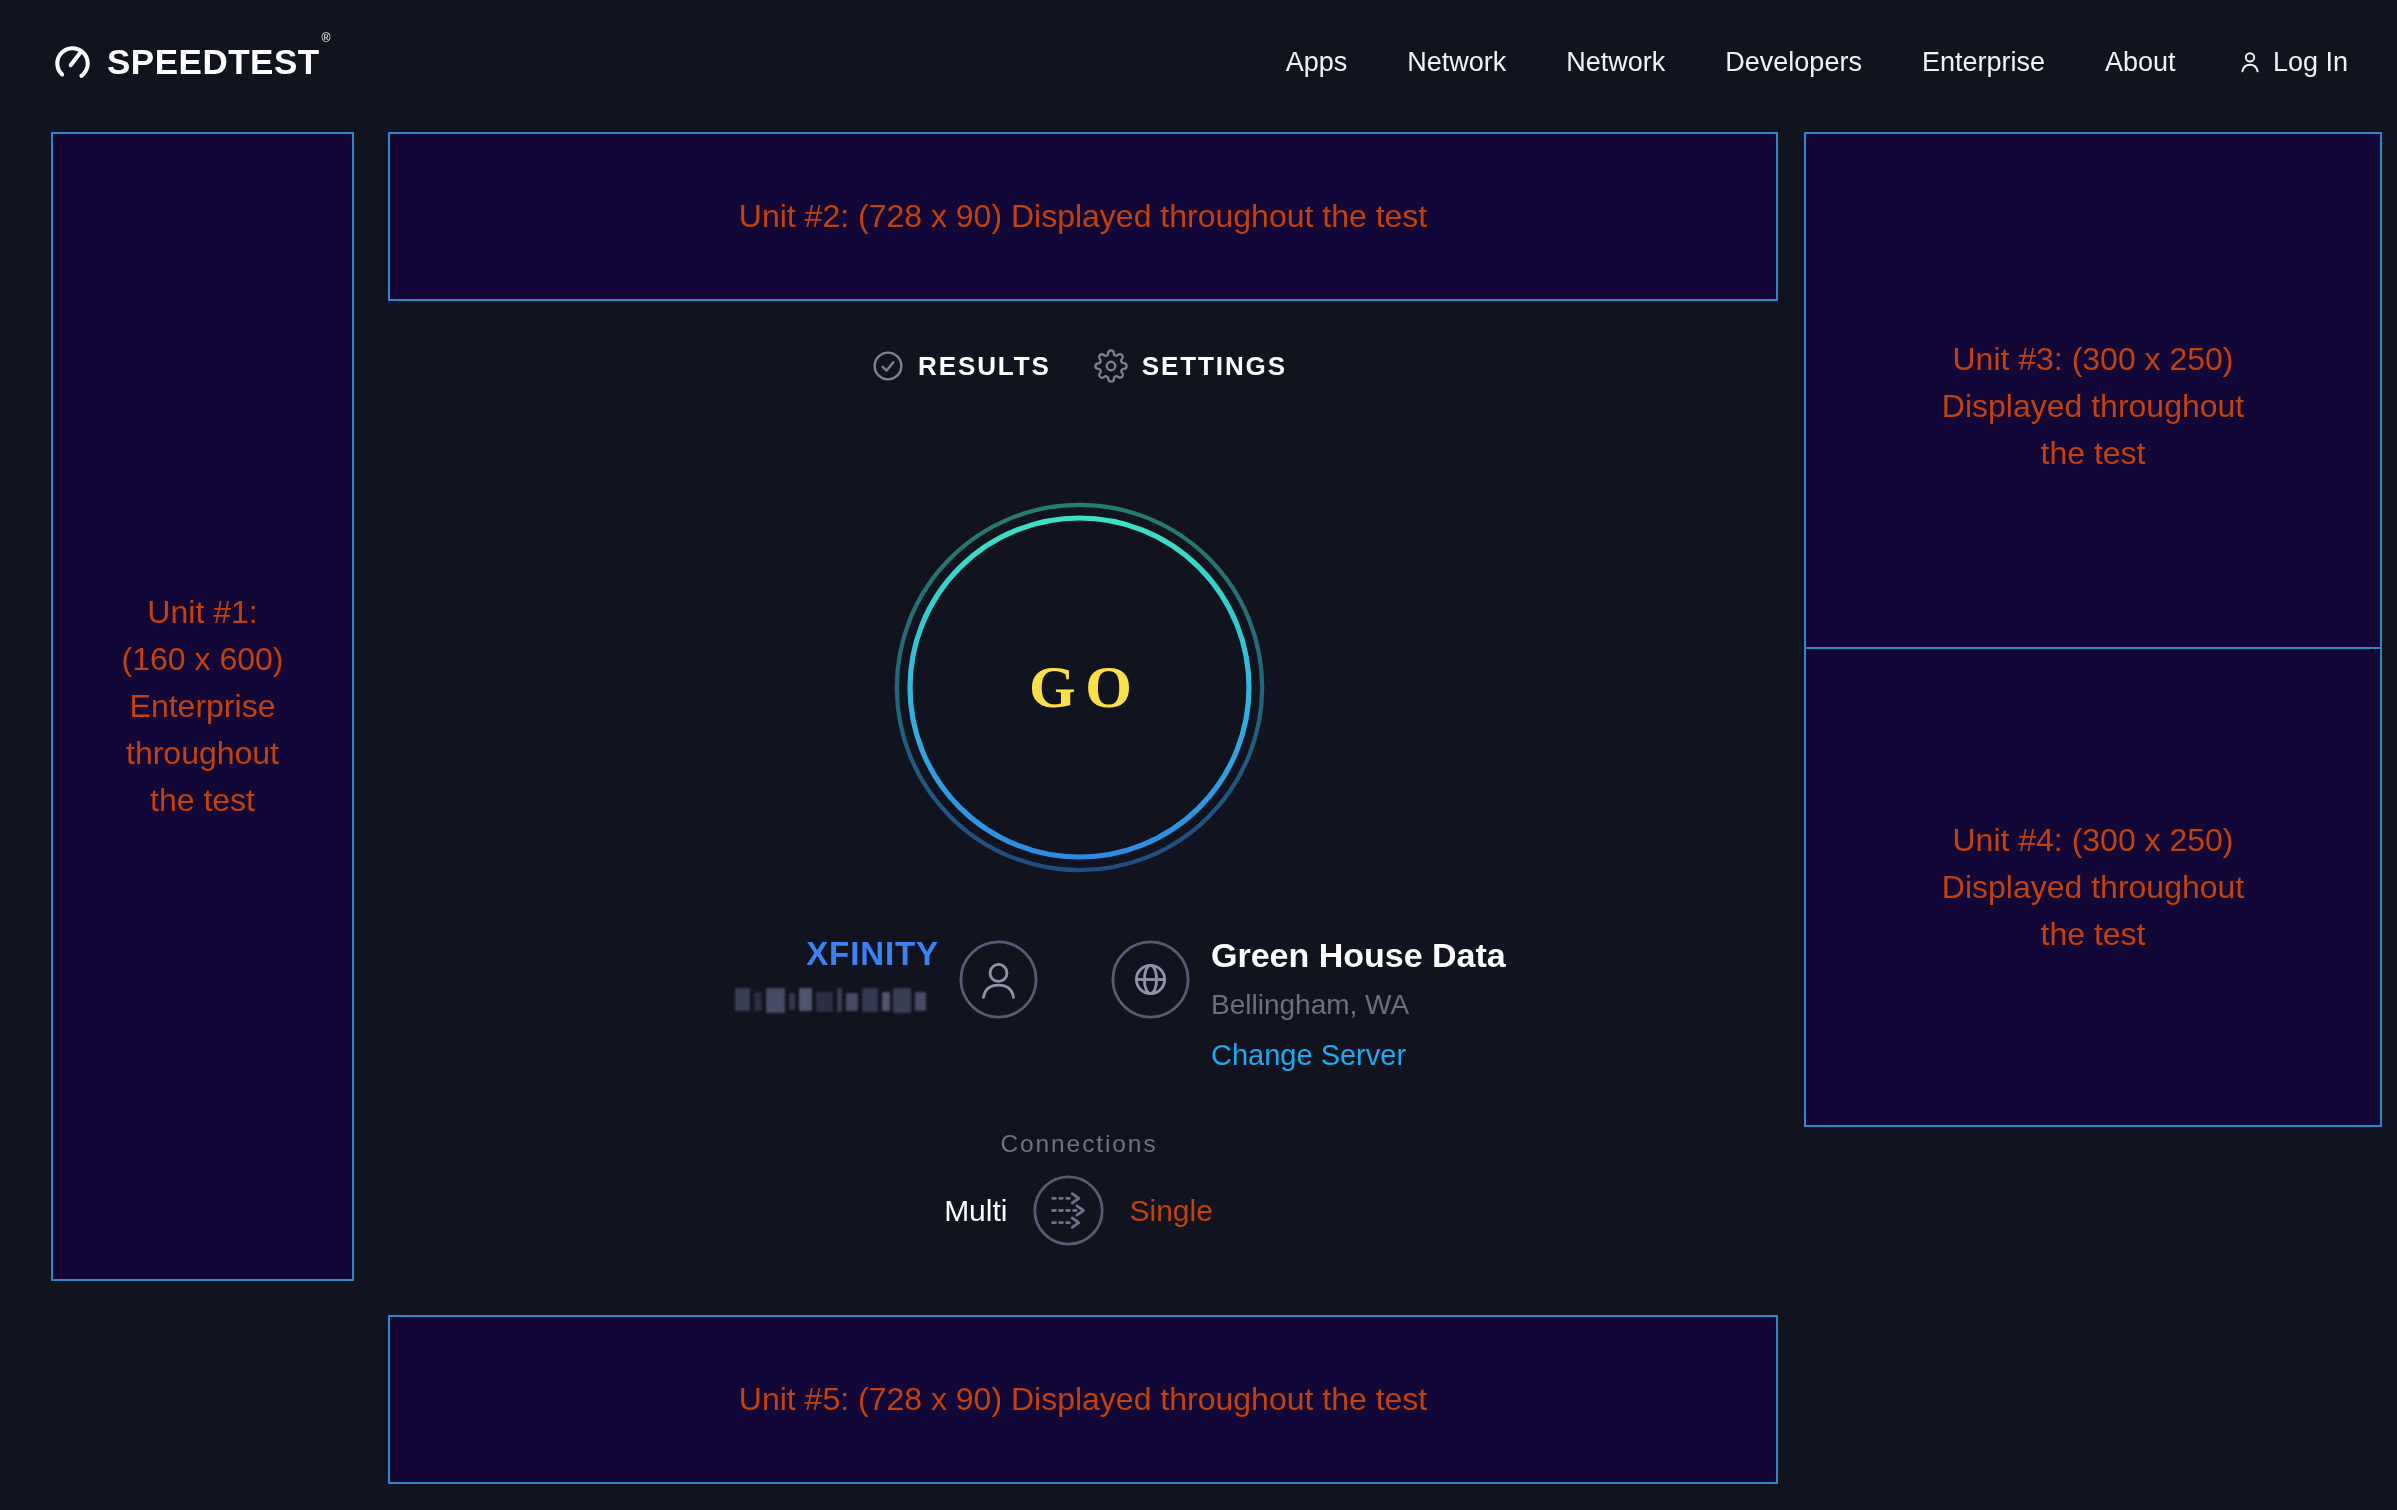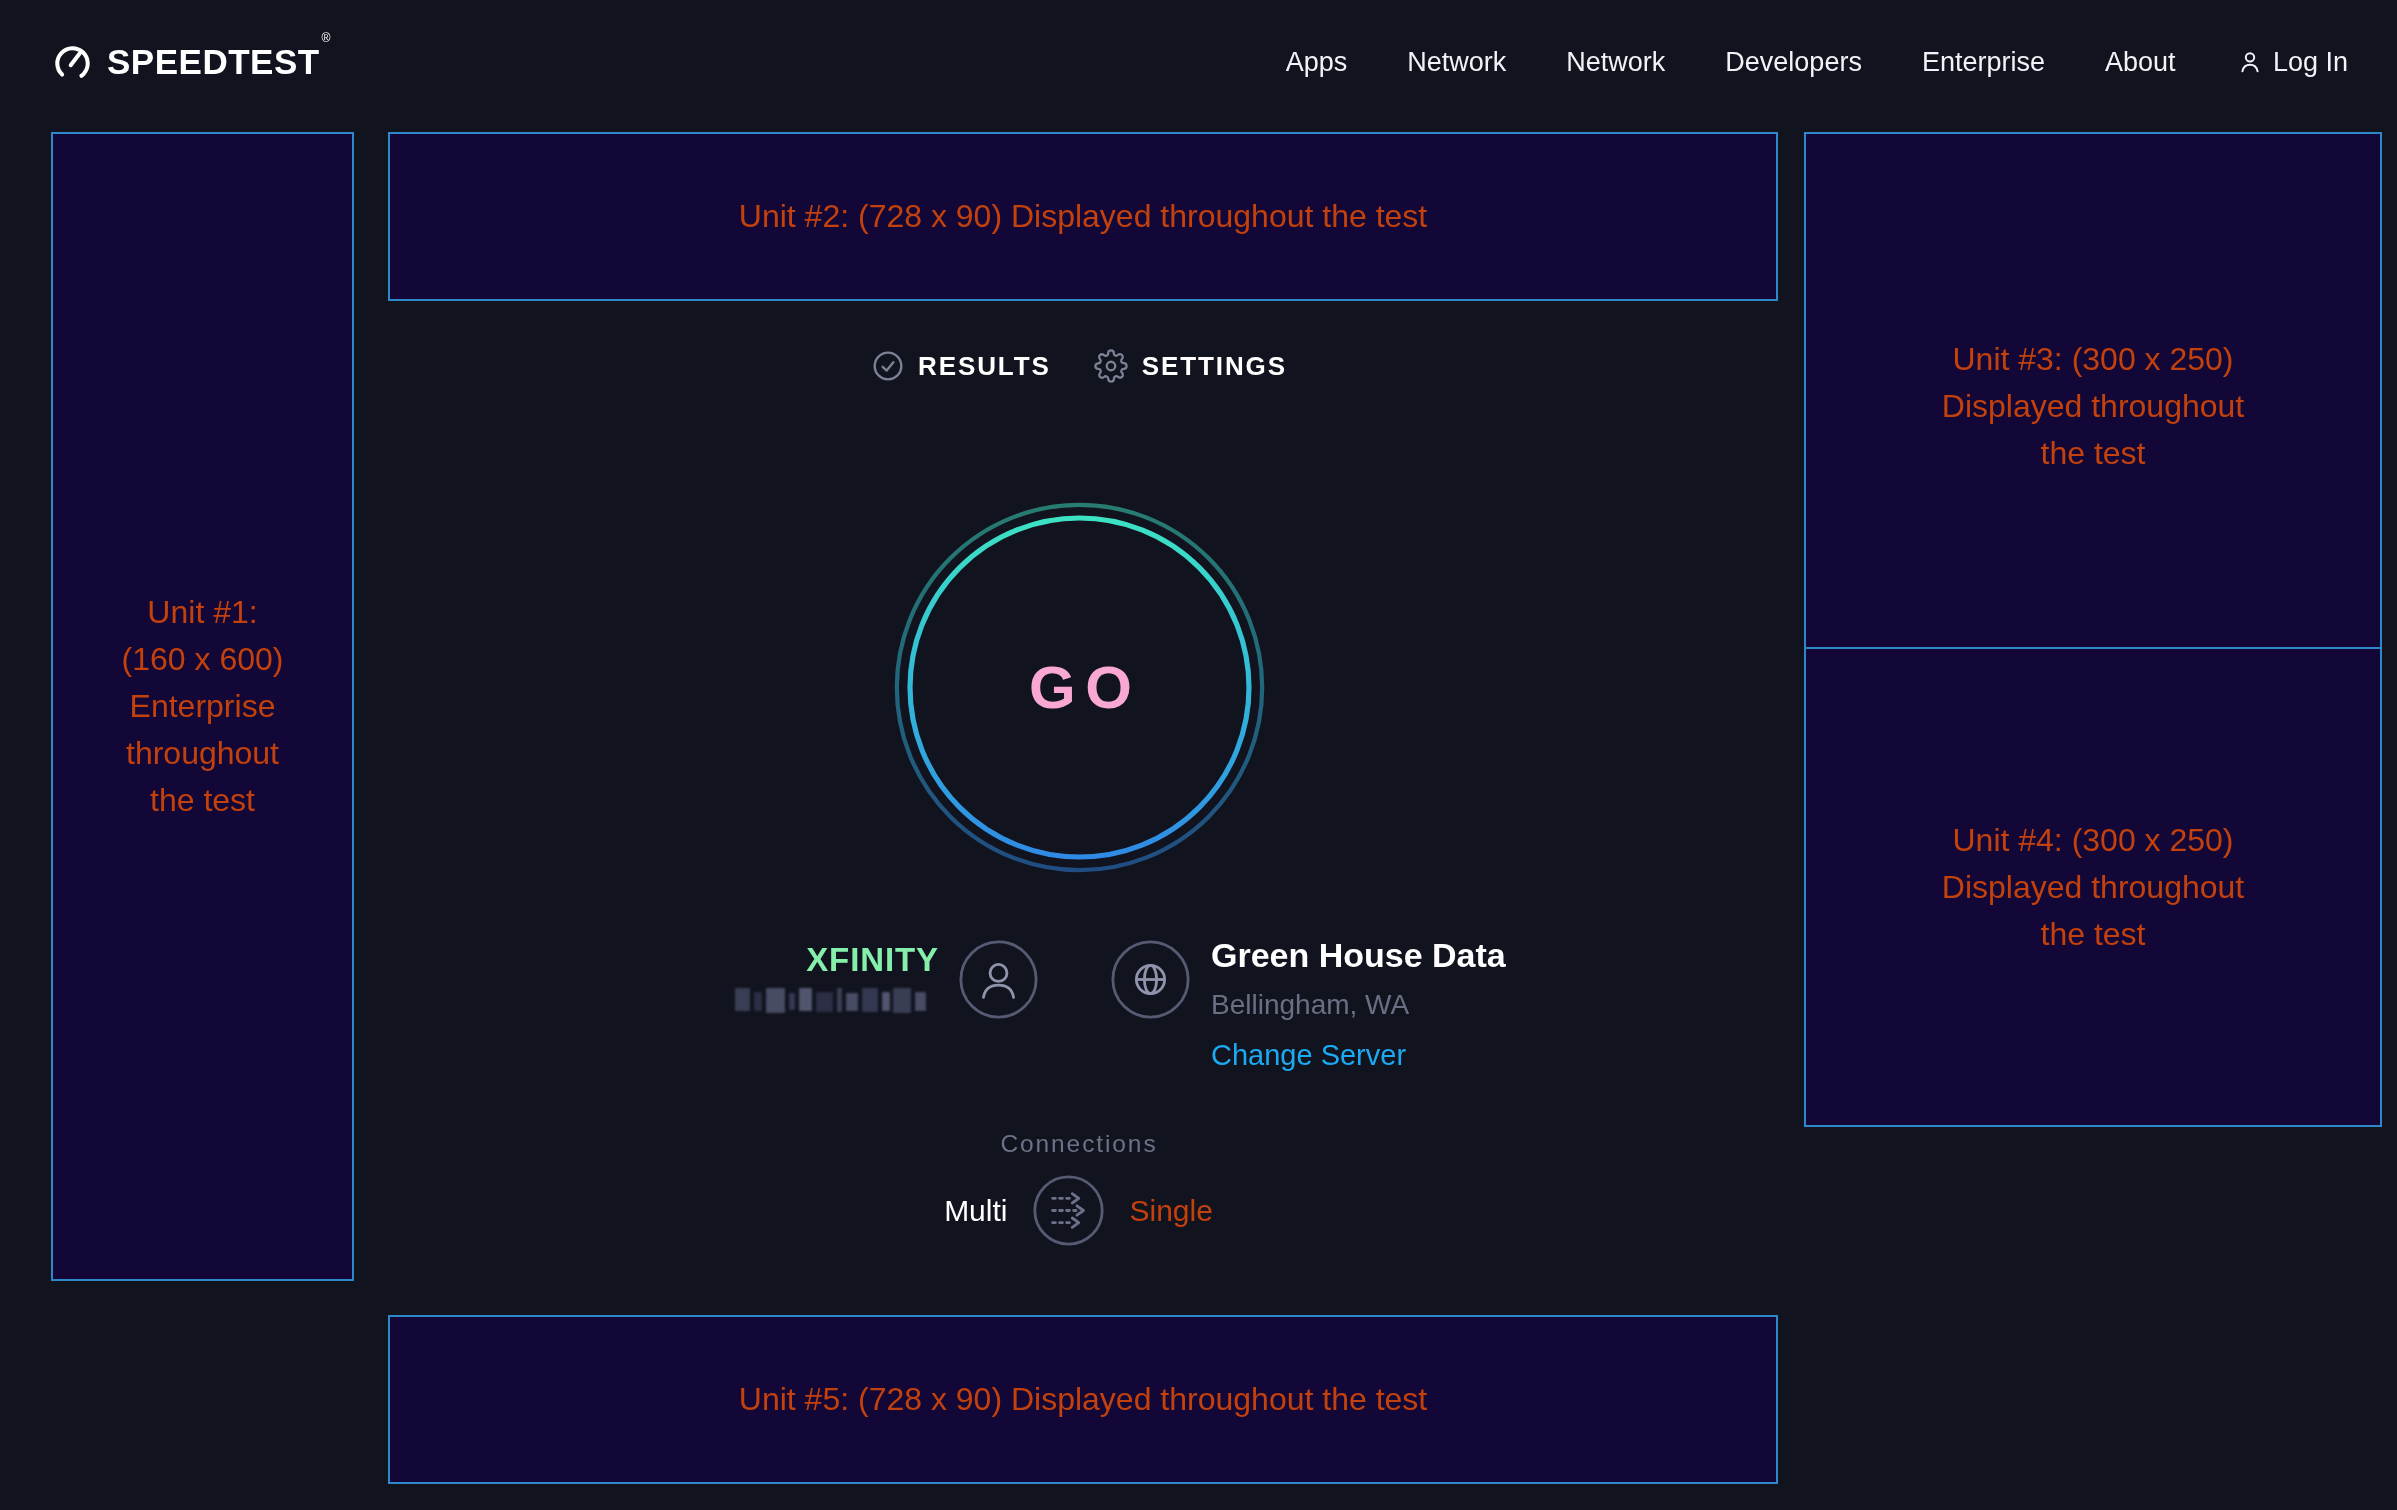--- a/index.html
+++ b/index.html
@@ -49,29 +49,30 @@
   }
   .tab { display: flex; align-items: center; gap: 14px; cursor: pointer; }
   .tab-label { color: #ffffff; font-size: 26px; font-weight: bold; letter-spacing: 1.9px; }
   .tab-icon { color: #7d8196; }
 
   
   .go-wrap { position: absolute; left: 894px; top: 502px; width: 371px; height: 371px; cursor: pointer; }
   .go-label {
     position: absolute; left: 0; top: 0; width: 100%; height: 100%;
     display: flex; align-items: center; justify-content: center;
-    color: #f9a8d4; font-size: 60px; font-weight: bold; letter-spacing: 9.4px;
+    color: #fde047; font-size: 60px; font-weight: bold; letter-spacing: 9.4px;
     padding-left: 11.3px;
+    font-family: Liberation Serif, serif;
   }
 
   
   .isp-name {
     position: absolute; right: 1458px; top: 935px;
-    color: #86efac; font-size: 33px; font-weight: bold; letter-spacing: 0.9px;
-    white-space: nowrap; cursor: pointer; margin-top: 6px;
+    color: #3b82f6; font-size: 33px; font-weight: bold; letter-spacing: 0.9px;
+    white-space: nowrap; cursor: pointer;
   }
   .censored-ip {
     position: absolute; right: 1460px; top: 988px; width: 202px; height: 28px;
     display: flex; gap: 3.8px; align-items: flex-start;
     filter: blur(0.8px);
   }
   .censored-ip span { display: inline-block; border-radius: 0.9px; }
   .ring-icon {
     position: absolute; width: 79px; height: 79px; color: #8f93ab;
   }

